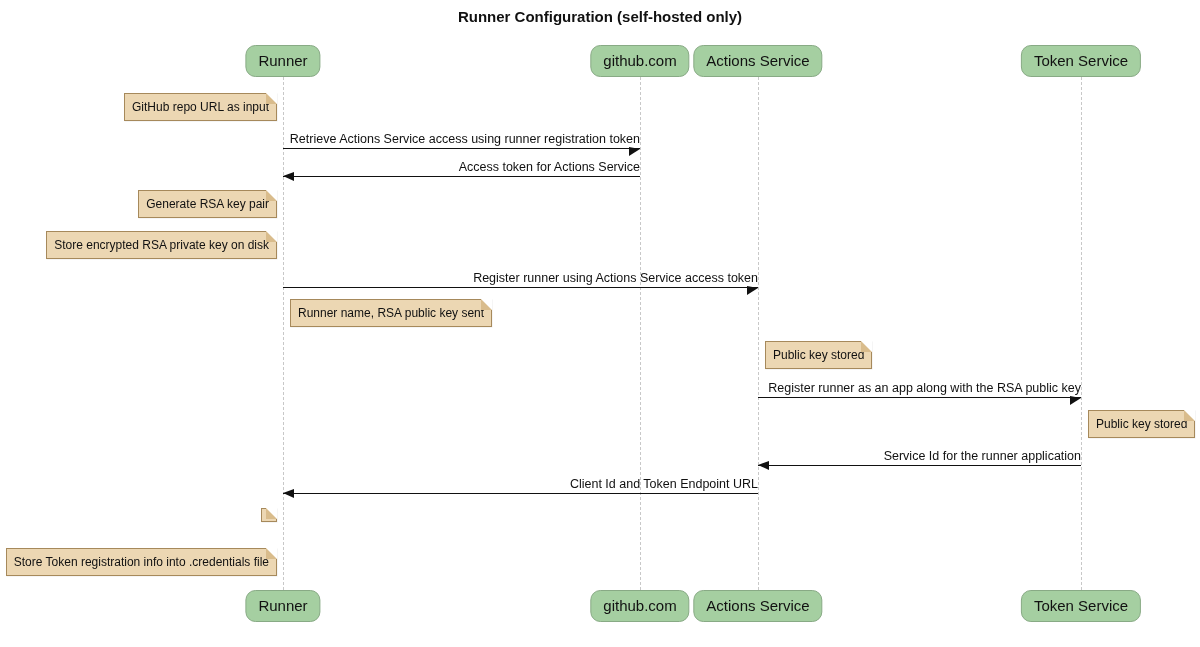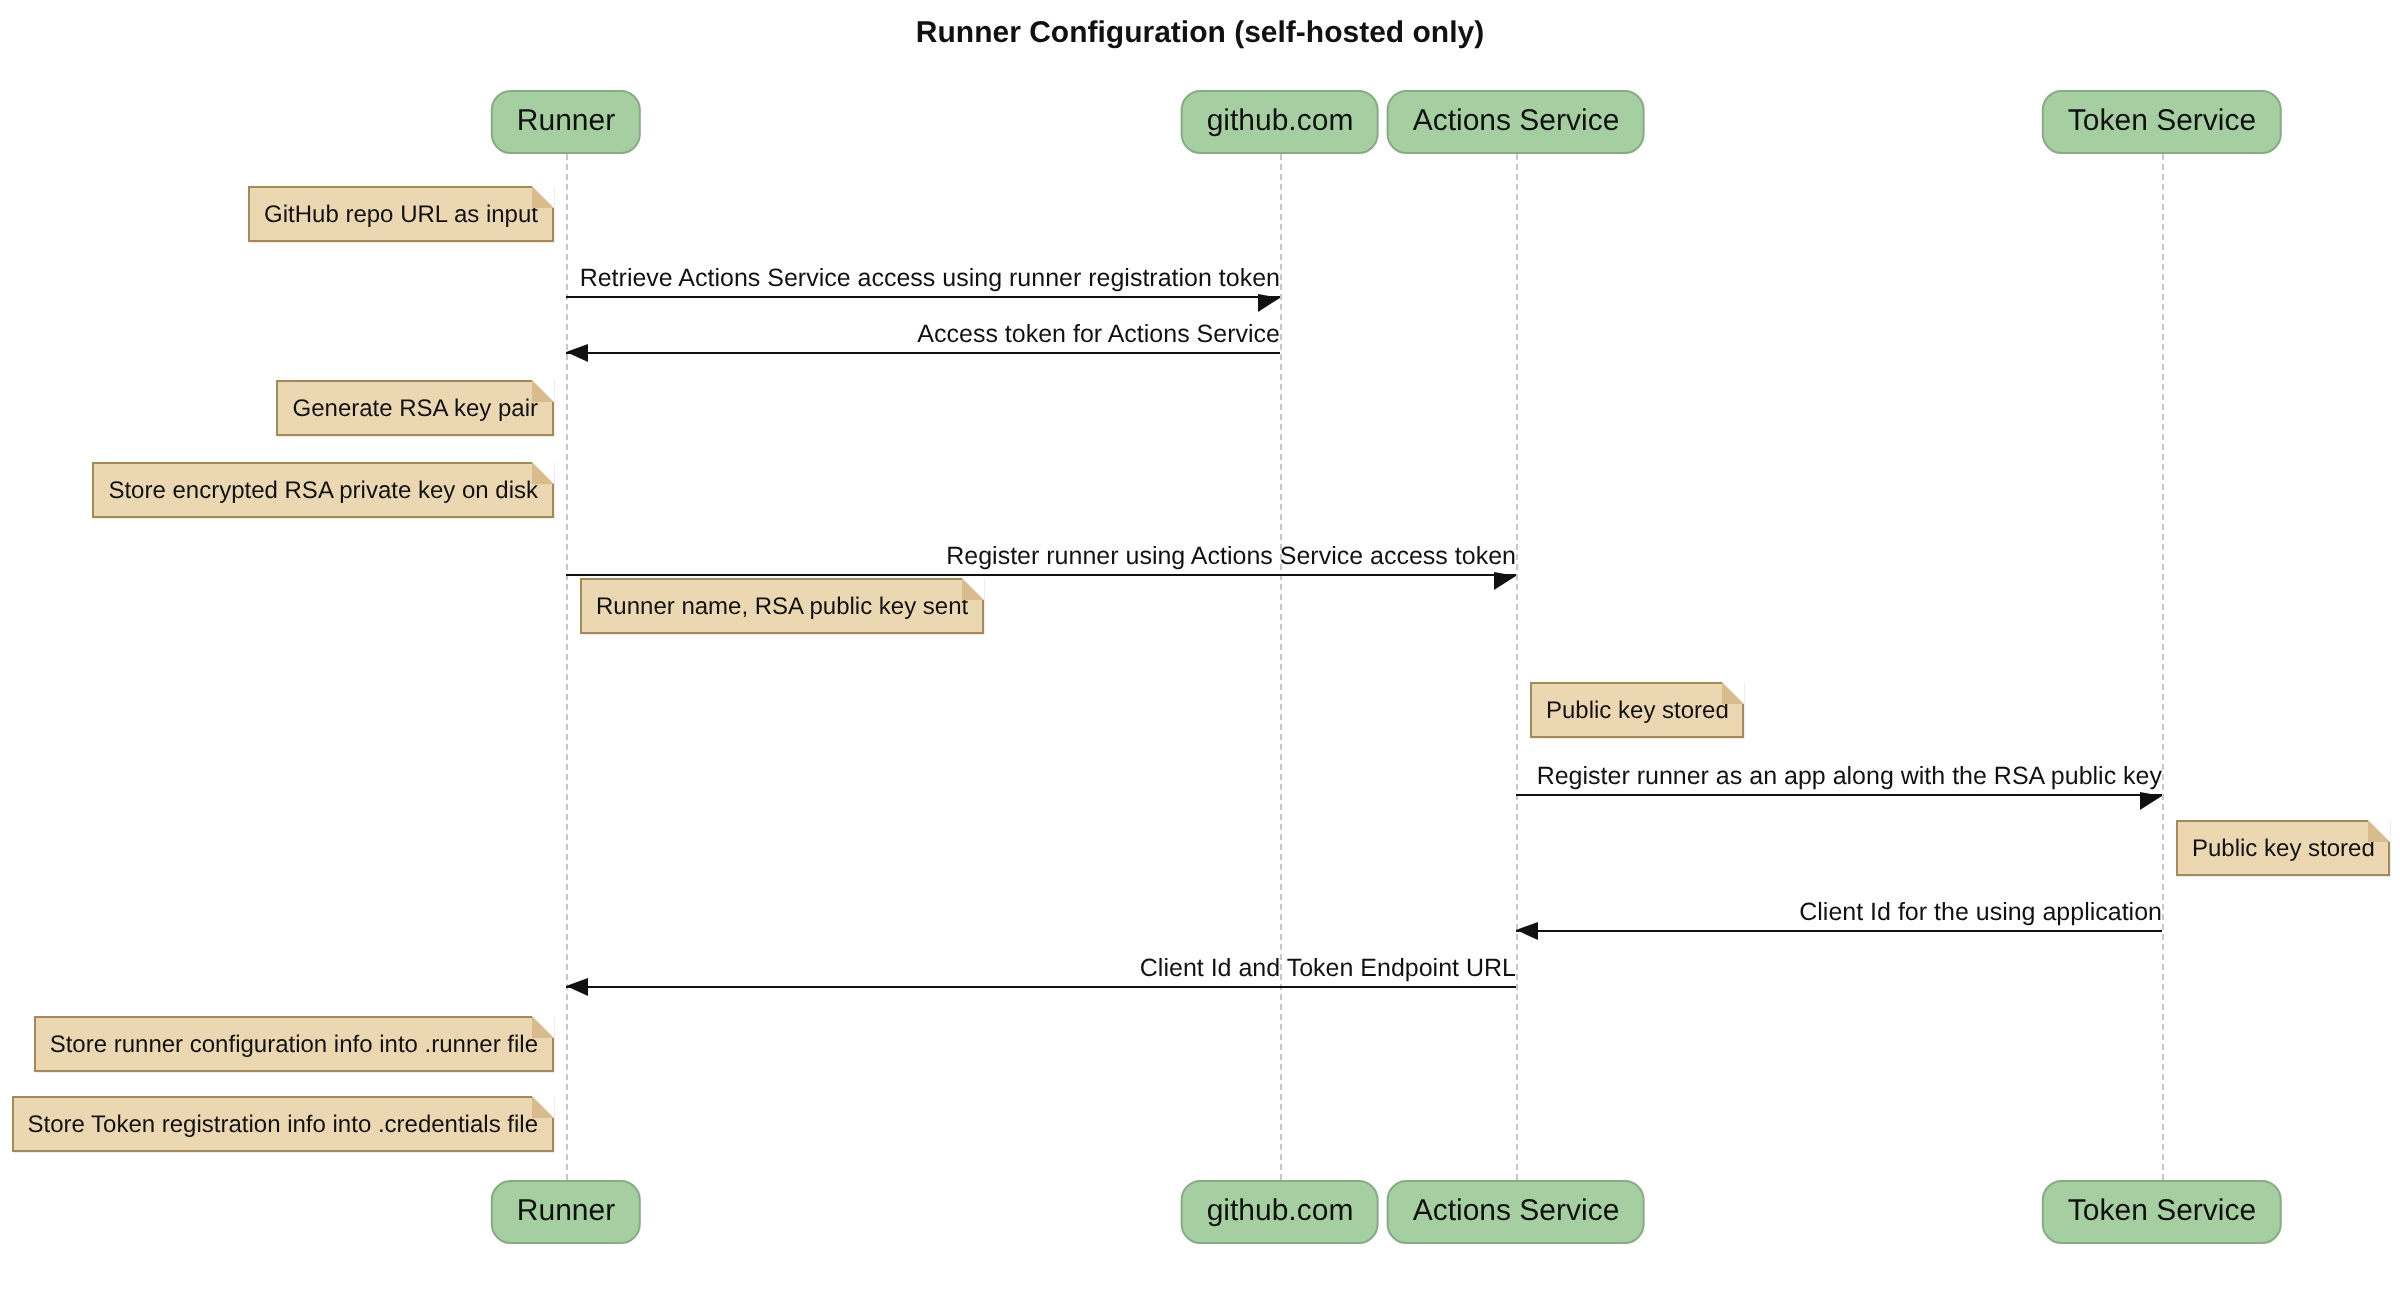--- a/index.html
+++ b/index.html
@@ -143,21 +143,21 @@
     <div class="msg-label">Register runner using Actions Service access token</div>
     <div class="msg-line"></div>
     <div class="msg-arrow dir-right" style="left: 464px;"></div>
   </div>
       <div class="message" style="left: 758px; top: 397px; width: 323px;">
     <div class="msg-label">Register runner as an app along with the RSA public key</div>
     <div class="msg-line"></div>
     <div class="msg-arrow dir-right" style="left: 312px;"></div>
   </div>
       <div class="message" style="left: 758px; top: 465px; width: 323px;">
-    <div class="msg-label">Client Id for the using application</div>
+    <div class="msg-label">Service Id for the runner application</div>
     <div class="msg-line"></div>
     <div class="msg-arrow dir-left"></div>
   </div>
       <div class="message" style="left: 283px; top: 493px; width: 475px;">
     <div class="msg-label">Client Id and Token Endpoint URL</div>
     <div class="msg-line"></div>
     <div class="msg-arrow dir-left"></div>
   </div>
     </div>
   <div id="layer-notes">
@@ -166,34 +166,33 @@
     <span class="fold"></span>
   </div>
       <div class="note" style="top: 190px; right: 923px;">
     <span class="note-text">Generate RSA key pair</span>
     <span class="fold"></span>
   </div>
       <div class="note" style="top: 231px; right: 923px;">
     <span class="note-text">Store encrypted RSA private key on disk</span>
     <span class="fold"></span>
   </div>
-      <div class="note" style="top: 289px; left: 290px;">
+      <div class="note" style="top: 299px; left: 290px;">
     <span class="note-text">Runner name, RSA public key sent</span>
     <span class="fold"></span>
   </div>
       <div class="note" style="top: 341px; left: 765px;">
     <span class="note-text">Public key stored</span>
     <span class="fold"></span>
   </div>
       <div class="note" style="top: 410px; left: 1088px;">
     <span class="note-text">Public key stored</span>
     <span class="fold"></span>
   </div>
       <div class="note" style="top: 508px; right: 923px;">
-    <span class="note-text">Store runner configuration info into .runner file</span>
     <span class="fold"></span>
   </div>
       <div class="note" style="top: 548px; right: 923px;">
     <span class="note-text">Store Token registration info into .credentials file</span>
     <span class="fold"></span>
   </div>
     </div>
 </div>
 
 </body></html>

